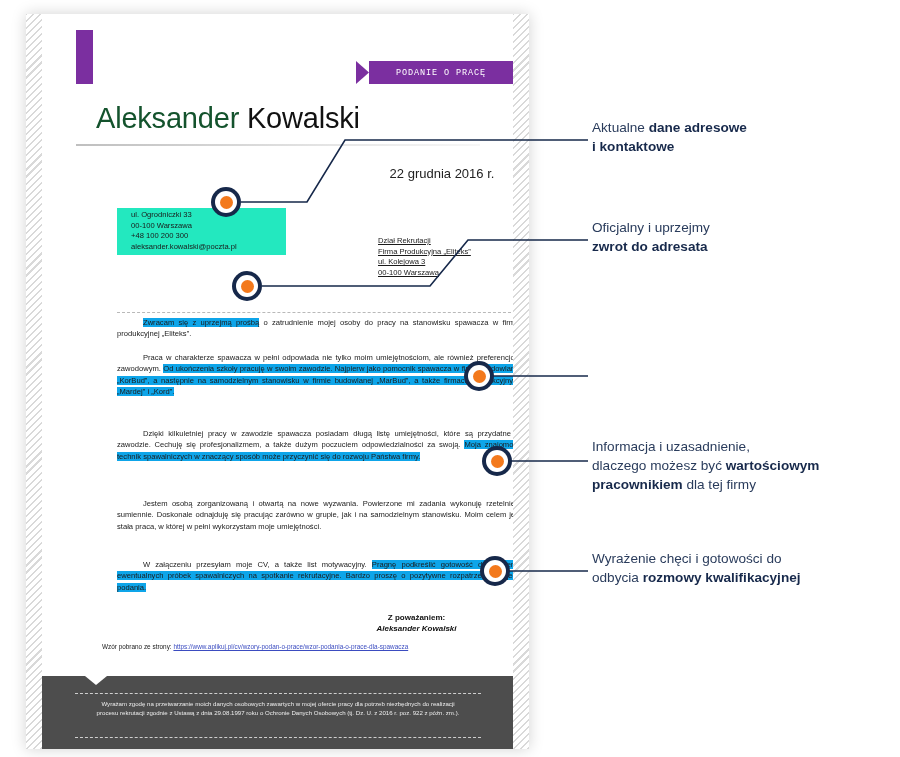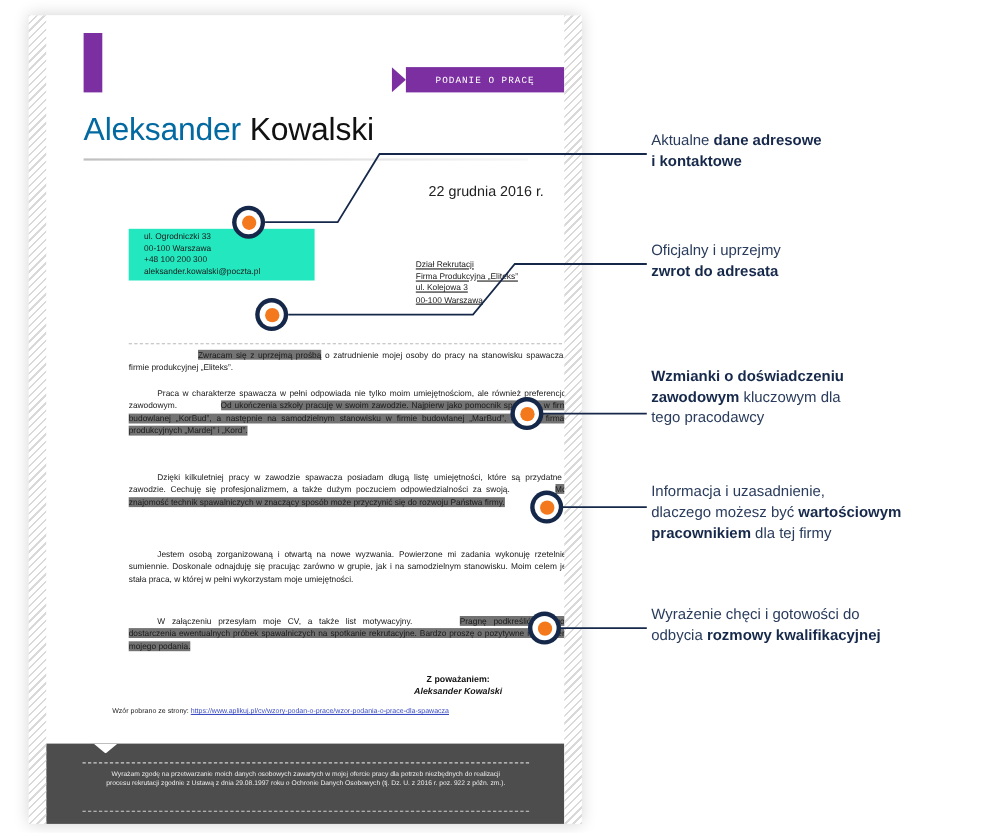--- a/index.html
+++ b/index.html
@@ -48,21 +48,21 @@
   }
   .banner-label{
     color:#ffffff;font-size:8.5px;letter-spacing:.9px;
     font-family:Liberation Mono, monospace;white-space:nowrap;
   }
 
   .doc-title{
     position:absolute;left:34px;top:88px;
     font-size:29px;color:#111;letter-spacing:-.2px;white-space:nowrap;
   }
-  .doc-title .first{color:#0369a1;}
+  .doc-title .first{color:#14532d;margin-left:20px;}
   .title-rule{
     position:absolute;left:34px;top:130px;width:404px;height:2px;
     background:linear-gradient(to right,#bfbfbf,#e9e9e9 70%,#f7f7f7);
   }
 
   
   .doc-date{
     position:absolute;left:330px;top:152px;width:140px;text-align:center;
     font-size:13px;color:#222;
   }
@@ -80,21 +80,21 @@
     position:absolute;left:75px;width:404px;height:0;
     border-top:1px dashed #b9b9b9;
   }
   .dash-top{top:298px;}
 
   .body{
     position:absolute;left:75px;width:404px;
     font-size:7.6px;line-height:11.4px;color:#1a1a1a;text-align:justify;
   }
   .body p{margin:0 0 10px 0;text-indent:26px;}
-  .hl{background:#737373;margin-left:37px;}
+  .hl{background:#0ea5e9;}
   .p1{top:303px;}
   .p2{top:338px;}
   .p3{top:414px;}
   .p4{top:484px;}
   .p5{top:545px;}
 
   .signoff{
     position:absolute;left:270px;top:598px;width:209px;
     text-align:center;font-size:8px;line-height:11px;color:#111;
   }
@@ -269,25 +269,20 @@
   <div class="note" style="left:592px;top:118px;">
     <span>Aktualne </span><b>dane adresowe</b><br>
     <b>i kontaktowe</b>
   </div>
 
   <div class="note" style="left:592px;top:218px;">
     <span>Oficjalny i uprzejmy</span><br>
     <b>zwrot do adresata</b>
   </div>
 
-  <div class="note" style="left:592px;top:332px;">
-    <b>Wzmianki o doświadczeniu</b><br>
-    <b>zawodowym</b><span> kluczowym dla</span><br>
-    <span>tego pracodawcy</span>
-  </div>
 
   <div class="note" style="left:592px;top:437px;">
     <span>Informacja i uzasadnienie,</span><br>
     <span>dlaczego możesz być </span><b>wartościowym</b><br>
     <b>pracownikiem</b><span> dla tej firmy</span>
   </div>
 
   <div class="note" style="left:592px;top:549px;">
     <span>Wyrażenie chęci i gotowości do</span><br>
     <span>odbycia </span><b>rozmowy kwalifikacyjnej</b>

